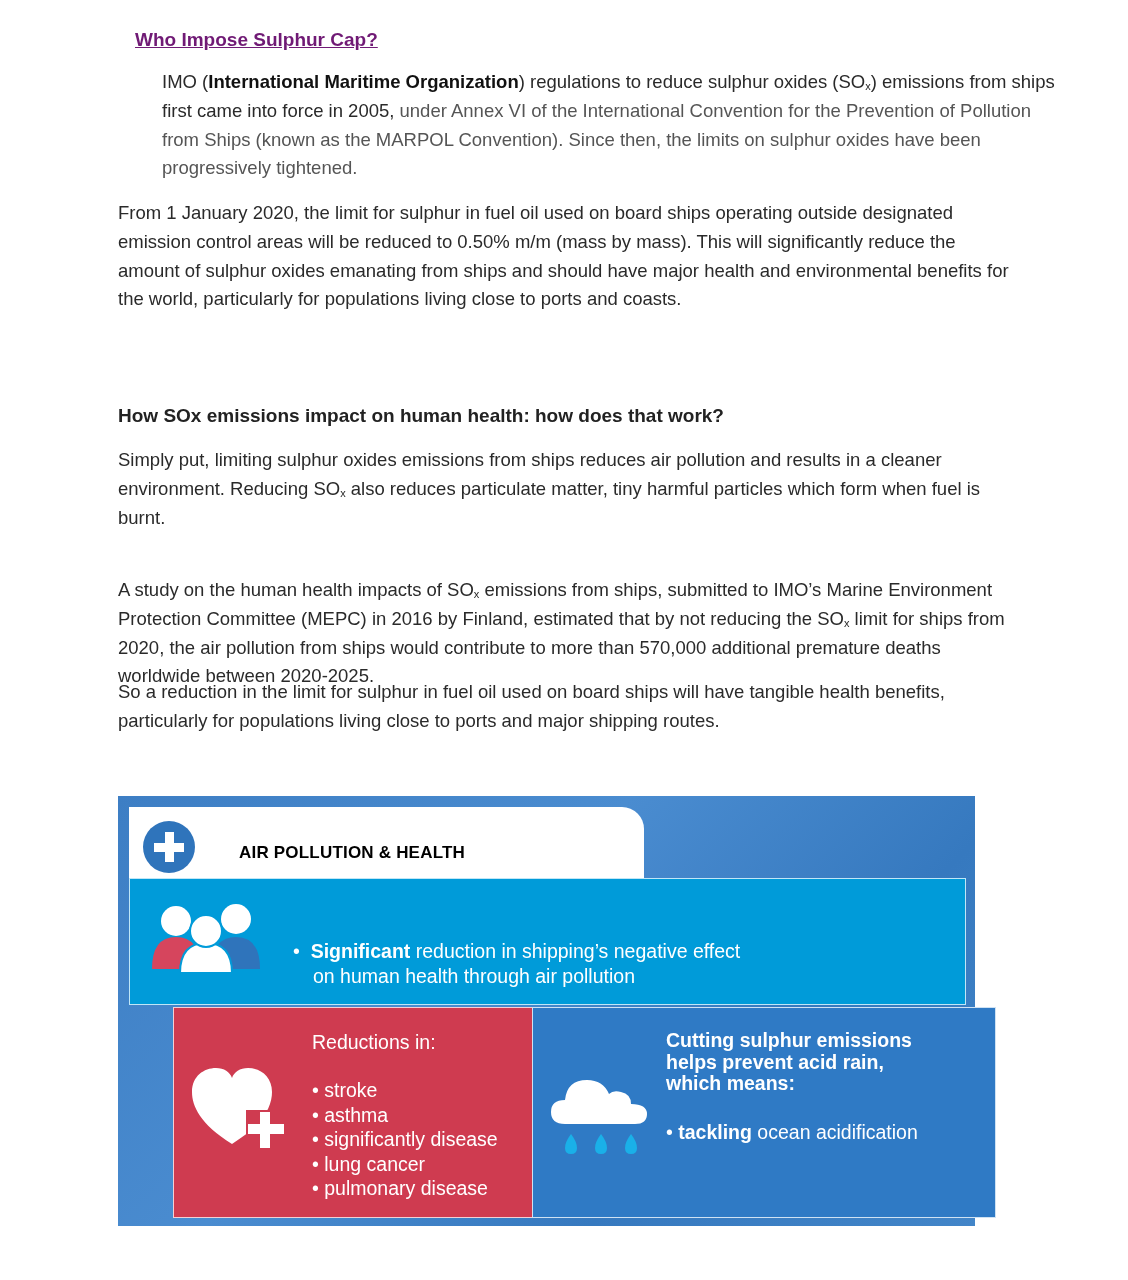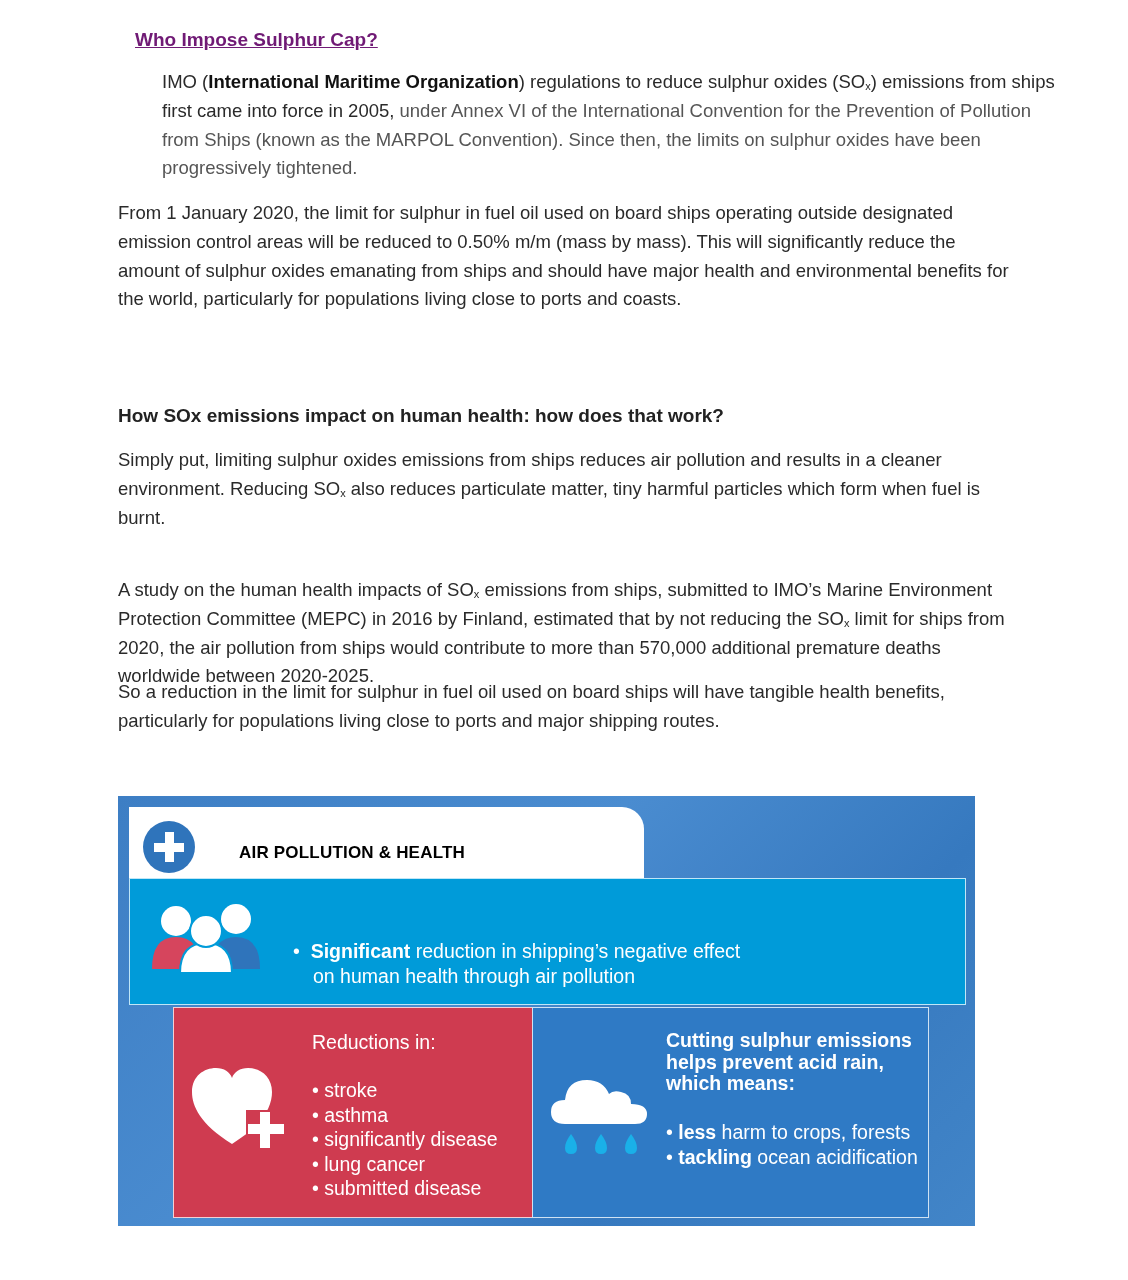--- a/index.html
+++ b/index.html
@@ -26,21 +26,21 @@
          border-top-right-radius:22px; }
   .plus-circle { position:absolute; left:14px; top:14px; width:52px; height:52px; border-radius:50%;
                  background:#2f74bb; }
   .plus-circle:before { content:""; position:absolute; left:22px; top:11px; width:9px; height:30px; background:#fff; }
   .plus-circle:after { content:""; position:absolute; left:11px; top:22px; width:30px; height:9px; background:#fff; }
   .info-title { position:absolute; left:110px; top:36px; font-size:17px; font-weight:bold; color:#000000; letter-spacing:0.2px; }
   .panel-top { position:absolute; left:11px; top:82px; width:837px; height:127px; background:#009bd9;
                border:1.5px solid #bfe6f7; box-sizing:border-box; }
   .panel-red { position:absolute; left:11px; top:211px; width:402px; height:211px; background:#cf3b50;
                border:1.5px solid #f3d0d5; box-sizing:border-box;margin-left:44px; }
-  .panel-blue { position:absolute; left:414px; top:211px; width:397px; height:211px; background:#2f7ac5;
+  .panel-blue { position:absolute; left:414px; top:211px; width:464px; height:211px; background:#2f7ac5;
                 border:1.5px solid #cfe2f3; box-sizing:border-box; }
   .w { color:#fff; font-family:"Liberation Sans", sans-serif; font-size:19.5px; line-height:24.5px; position:absolute; }
   .top-b1 { left:163px; top:19px; }
   .top-b2 { left:163px; top:60px; }
   .top-b2 .cont { display:block; padding-left:20px; }
   .red-head { left:138px; top:22px; }
   .red-list { left:138px; top:70px; margin:0; padding:0; list-style:none; }
   .red-list li:before { content:"• "; }
   .blue-head { left:133px; top:22px; line-height:21.5px; font-weight:bold; }
   .blue-list { left:133px; top:112px; }
@@ -90,34 +90,33 @@
       <rect x="56" y="44" width="40" height="40" fill="#cf3b50"></rect>
       <rect x="70" y="46" width="10" height="36" fill="#fff"></rect>
       <rect x="58" y="58" width="36" height="10" fill="#fff"></rect>
     </svg>
     <div class="w red-head">Reductions in:</div>
     <ul class="w red-list">
       <li>stroke</li>
       <li>asthma</li>
       <li>significantly disease</li>
       <li>lung cancer</li>
-      <li>submitted disease</li>
+      <li>pulmonary disease</li>
     </ul>
   </div>
 
   <div class="panel-blue">
     <svg class="icon" style="left:18px;top:66px" width="100" height="88" viewBox="0 0 100 88">
       <path d="M14 50 Q0 50 0 38 Q0 26 14 26 Q16 6 36 6 Q52 6 58 20 Q62 16 70 18 Q80 20 80 30 Q96 30 96 40 Q96 50 84 50 Z" fill="#fff"></path>
       <path d="M20 60 Q26 68 26 74 Q26 80 20 80 Q14 80 14 74 Q14 68 20 60 Z" fill="#1ab0e8"></path>
       <path d="M50 60 Q56 68 56 74 Q56 80 50 80 Q44 80 44 74 Q44 68 50 60 Z" fill="#1ab0e8"></path>
       <path d="M80 60 Q86 68 86 74 Q86 80 80 80 Q74 80 74 74 Q74 68 80 60 Z" fill="#1ab0e8"></path>
     </svg>
     <div class="w blue-head">
       <div>Cutting sulphur emissions</div>
       <div>helps prevent acid rain,</div>
       <div>which means:</div>
     </div>
     <div class="w blue-list">
-      <div>• <span class="bold">less</span><span> harm to crops, forests</span></div>
       <div>• <span class="bold">tackling</span><span> ocean acidification</span></div>
     </div>
   </div>
 </div>
 
 </body></html>

